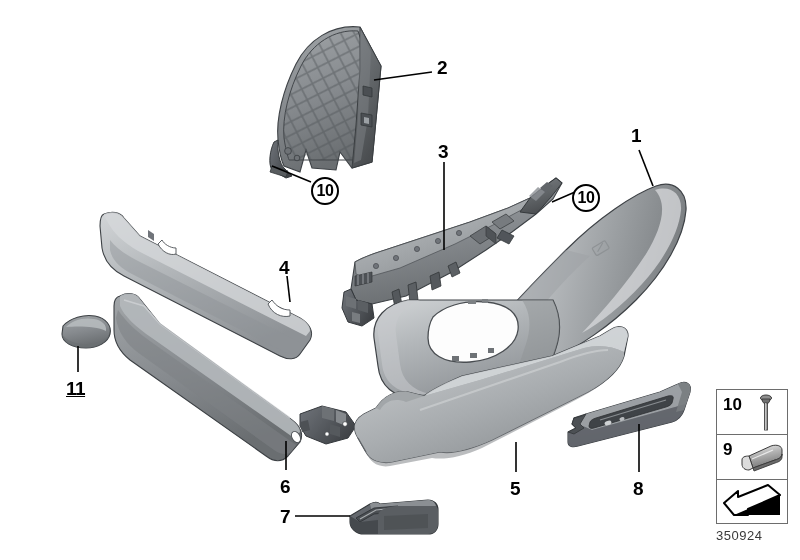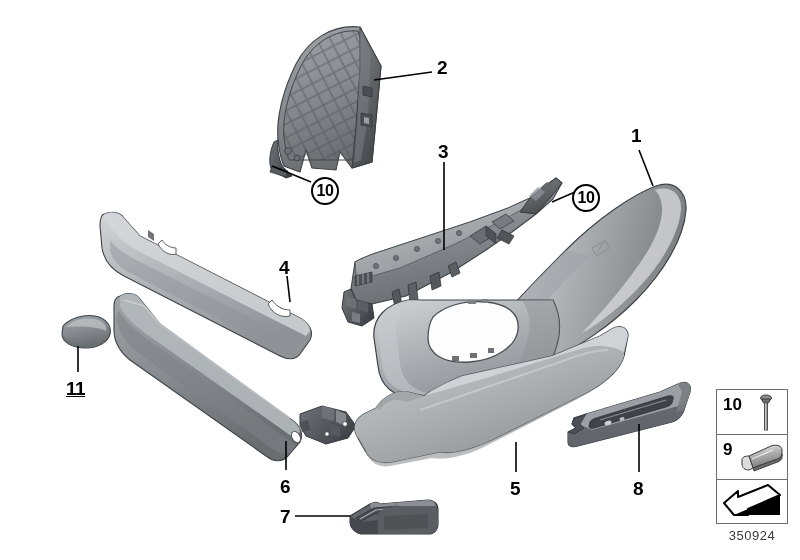--- a/index.html
+++ b/index.html
@@ -86,21 +86,20 @@
   .legend-icon.arrow-ic {
     left: 3px;
     right: 3px;
     top: 3px;
   }
   #diagram-id {
     position: absolute;
     left: 716px;
     top: 528px;
     width: 72px;
-    text-align: center;
     font-family: "Liberation Sans", sans-serif;
     font-size: 13px;
     color: #3a3a3a;
     letter-spacing: 0.5px;
   }
 </style>
 </head>
 <body>
 
 <div id="diagram-root">

